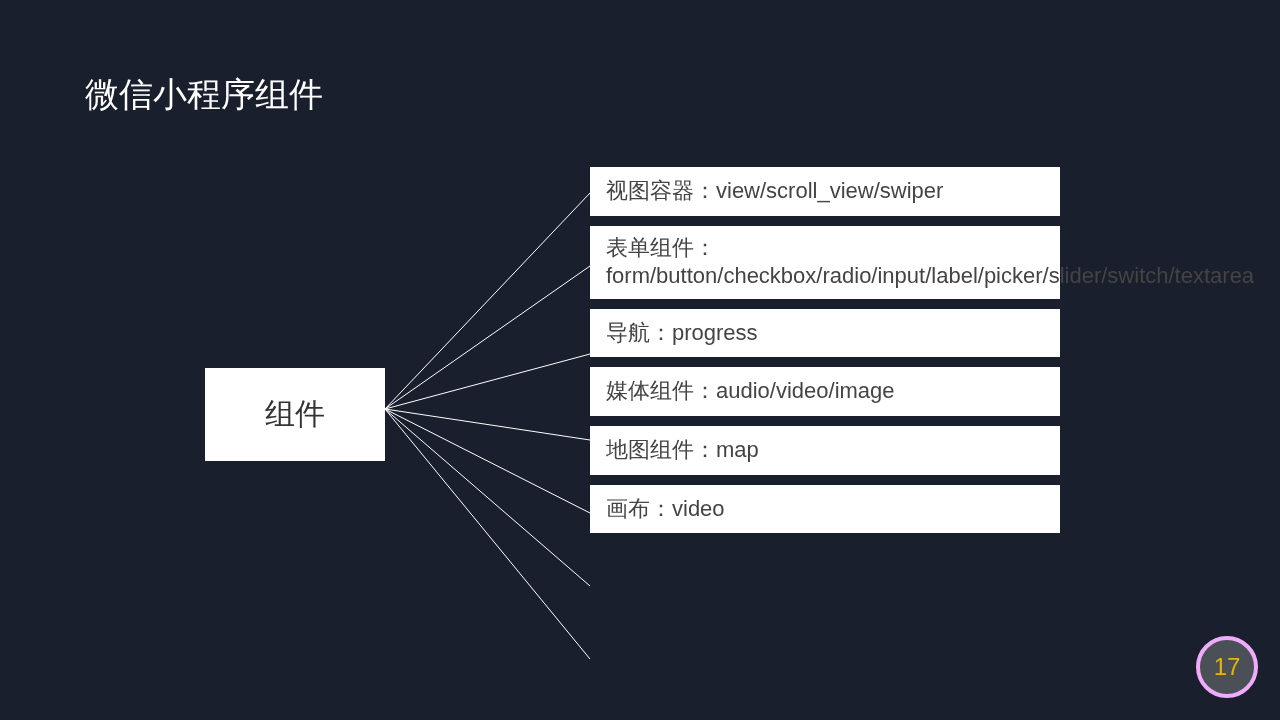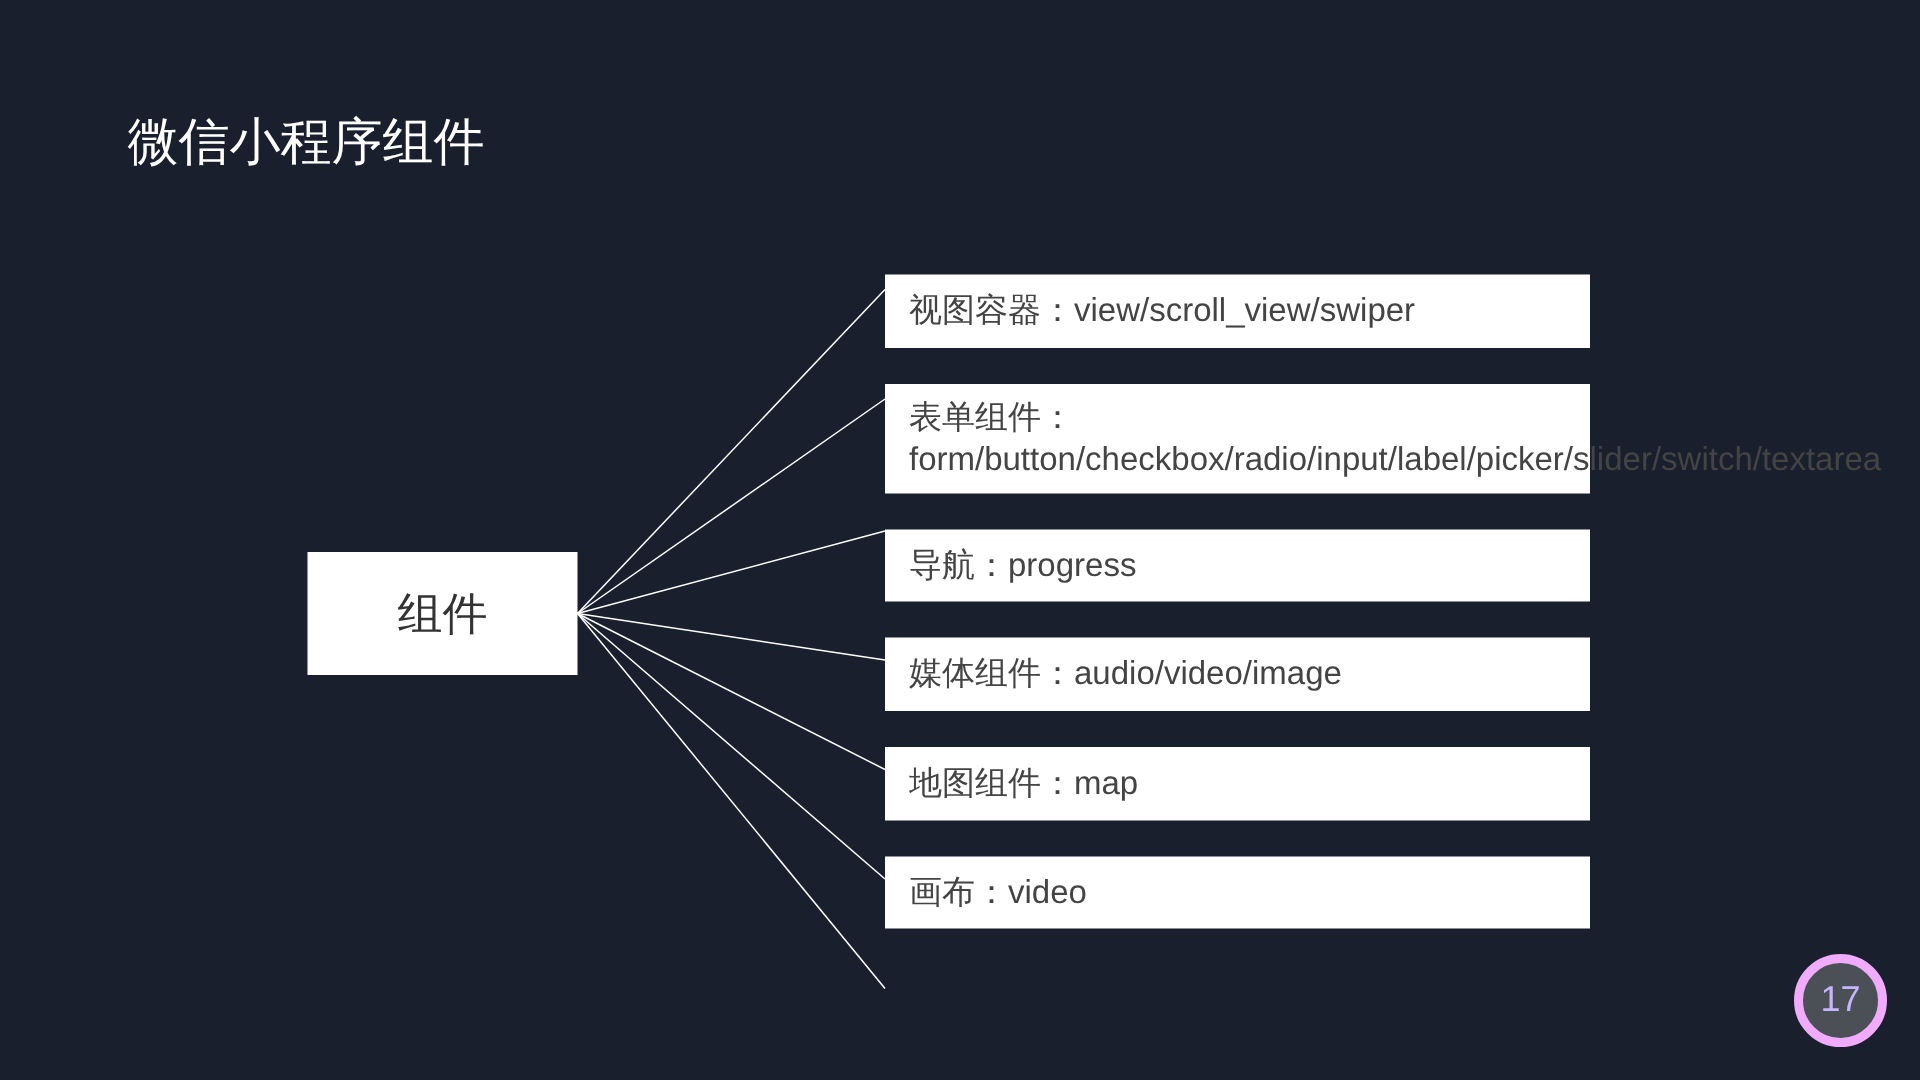--- a/index.html
+++ b/index.html
@@ -21,62 +21,61 @@
       top: 72px;
       font-size: 34px;
       color: #ffffff;
       font-weight: 400;
     }
     .root-box {
       position: absolute;
       left: 205px;
       top: 368px;
       width: 180px;
-      height: 82px;
+      height: 93px;
       background: #ffffff;
       display: flex;
       align-items: center;
       justify-content: center;
       font-size: 30px;
       color: #333;
     }
     .items-container {
       position: absolute;
       left: 590px;
       top: 167px;
       width: 470px;
       display: flex;
       flex-direction: column;
-      gap: 24px;
-      margin-top: 16px;
+      gap: 10px;
     }
     .item-box {
       background: #ffffff;
       padding: 10px 16px;
       font-size: 22px;
       color: #444;
       line-height: 1.3;
     }
     .item-box.multiline {
       padding: 8px 16px;
       font-size: 22px;
     }
     .page-badge {
       position: absolute;
       right: 22px;
       bottom: 22px;
       width: 62px;
       height: 62px;
       border-radius: 50%;
       background: #4a5056;
-      border: 6px solid #f0abfc;
+      border: 4px solid #f0abfc;
       display: flex;
       align-items: center;
       justify-content: center;
-      color: #c4b5fd;
+      color: #eab308;
       font-size: 24px;
     }
     .connectors {
       position: absolute;
       left: 0;
       top: 0;
       width: 1280px;
       height: 720px;
       pointer-events: none;
     }

